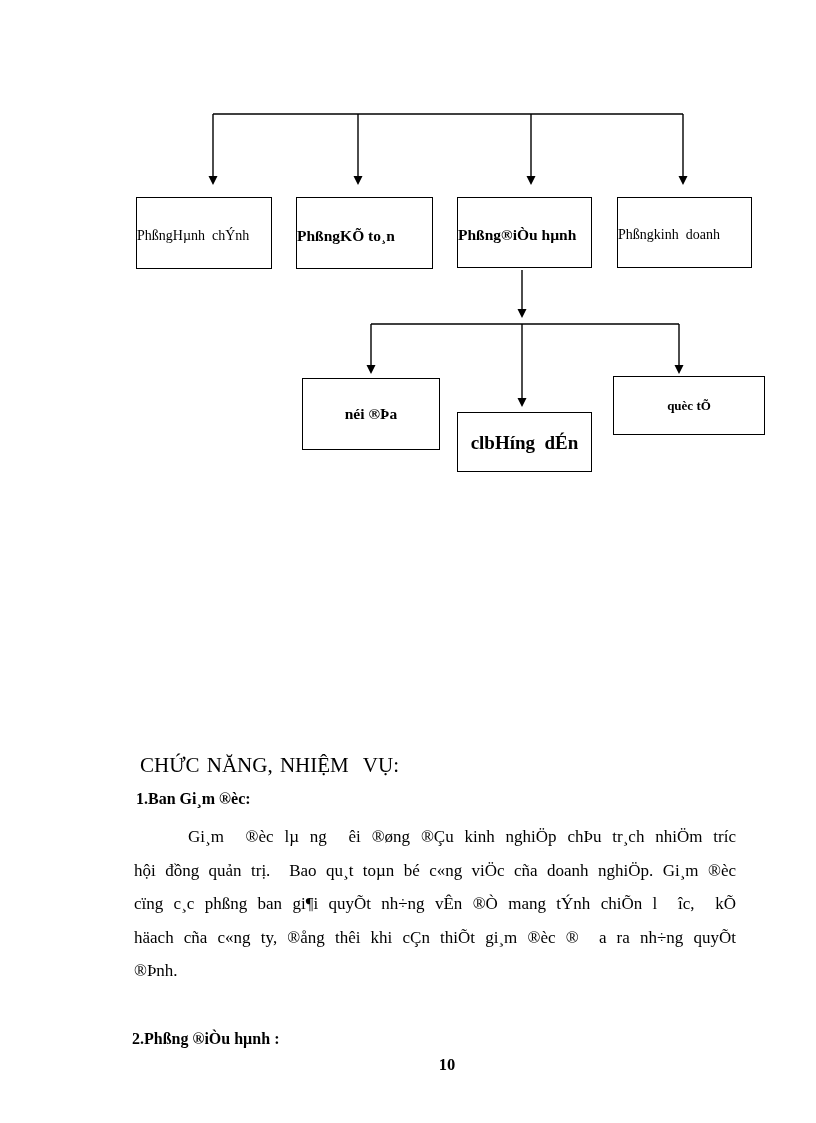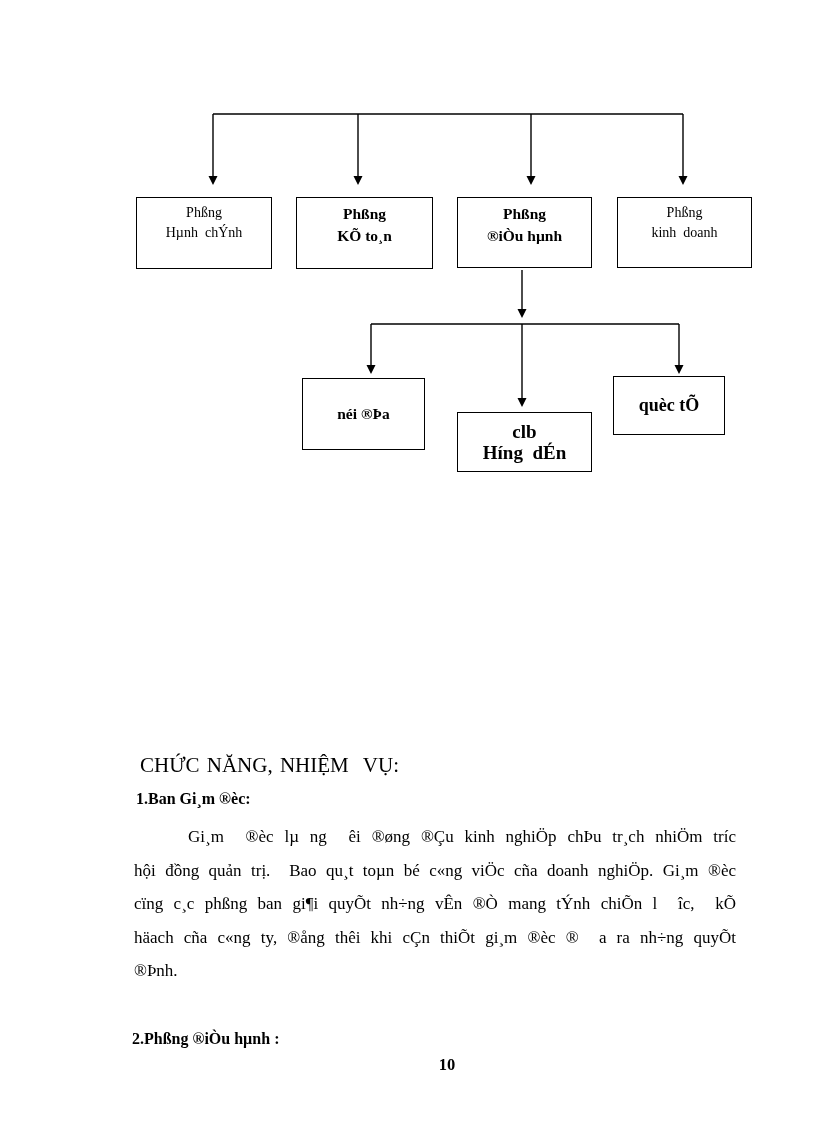--- a/index.html
+++ b/index.html
@@ -13,33 +13,33 @@
     overflow: hidden;
   }
   .connectors { position:absolute; left:0; top:0; }
 
   .obox {
     position: absolute;
     box-sizing: border-box;
     border: 1.5px solid #000;
     background: #fff;
     display: flex;
-    flex-direction: column;
+    flex-direction: row;
     align-items: center;
     text-align: center;
     white-space: pre-wrap;
   }
   .toprow { padding-top: 5px; }
   .b1 { left:136px; top:197px; width:136px; height:72px; font-size:14px;   line-height:20px; }
   .b2 { left:296px; top:197px; width:137px; height:72px; font-size:15.5px; line-height:21.5px; font-weight:bold; }
   .b3 { left:457px; top:197px; width:135px; height:71px; font-size:15.5px; line-height:21.5px; font-weight:bold; }
   .b4 { left:617px; top:197px; width:135px; height:71px; font-size:14px;   line-height:20px; }
-  .n1 { left:302px; top:378px; width:123px; height:72px; font-size:15.5px; font-weight:bold; justify-content:center; }
+  .n1 { left:302px; top:378px; width:138px; height:72px; font-size:15.5px; font-weight:bold; justify-content:center; }
   .n2 { left:457px; top:412px; width:135px; height:60px; font-size:19px; line-height:21px; font-weight:bold; justify-content:center; }
-  .n3 { left:613px; top:376px; width:112px; height:59px; font-size:18px; font-weight:bold; justify-content:center; }
+  .n3 { left:613px; top:376px; width:152px; height:59px; font-size:13px; font-weight:bold; justify-content:center; }
 
   .doc-heading {
     position:absolute; left:140px; top:752px;
     font-size:21px; line-height:26px; word-spacing:2px; white-space:pre-wrap;
   }
   .sec-title {
     position:absolute; font-weight:bold; font-size:16px; line-height:33px; white-space:pre-wrap;
   }
   .sec1 { left:136px; top:782px; }
   .sec2 { left:132px; top:1022px; }

